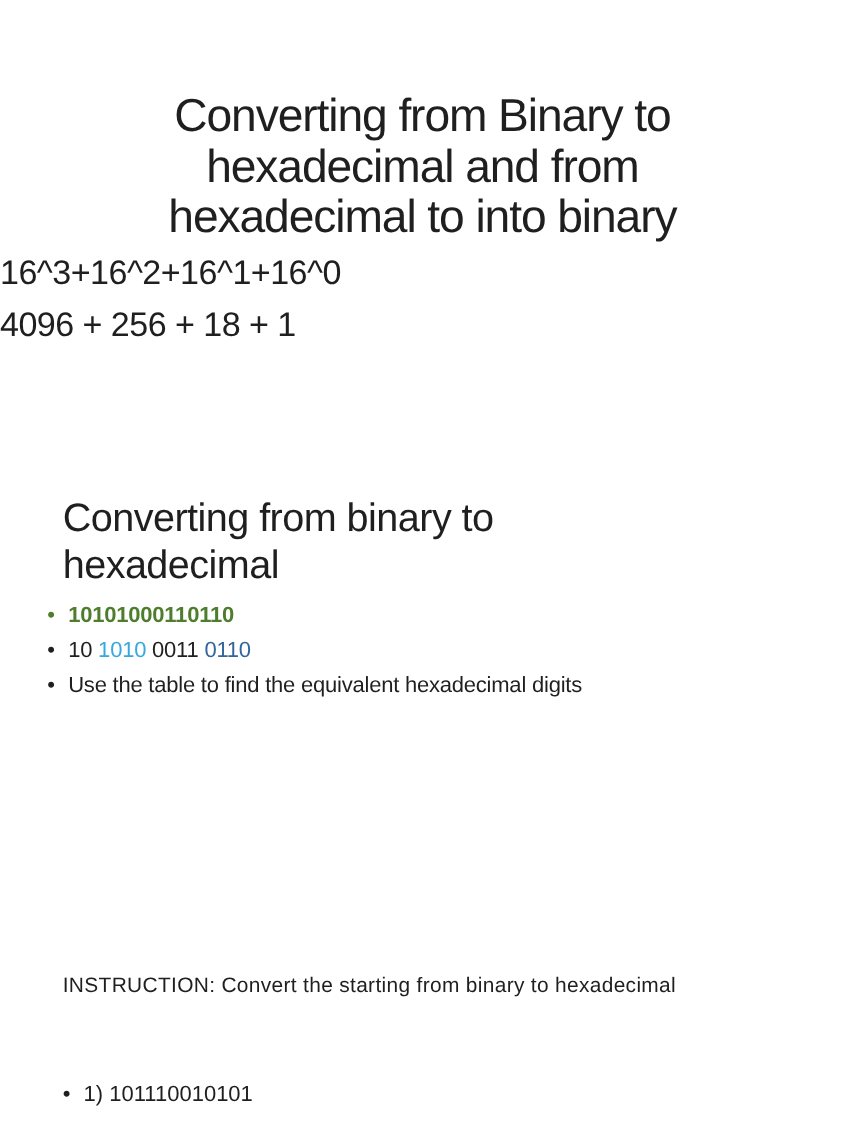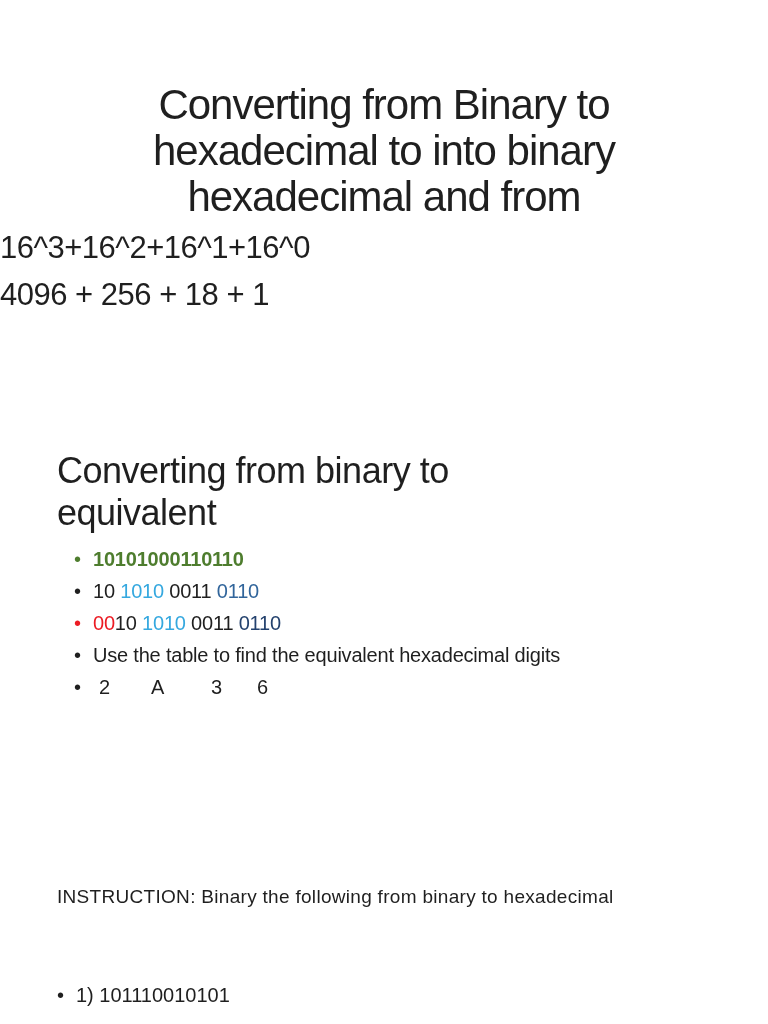--- a/index.html
+++ b/index.html
@@ -40,21 +40,21 @@
   .slide2-heading {
     position: absolute;
     top: 450px; left: 57px;
     font-size: 36px;
     line-height: 42px;
     font-weight: 400;
     letter-spacing: -0.5px;
   }
   .bullets {
     position: absolute;
-    top: 546px; left: 72px;
+    top: 546px; left: 41px;
     width: 612px;
     margin: 0; padding: 0;
     list-style: none;
     font-size: 20px;
     line-height: 27px;
     letter-spacing: -0.2px;
   }
   .bullets li { position: relative; padding-left: 21px; margin-bottom: 5px; }
   .bullets li::before { content: "\2022"; position: absolute; left: 2px; }
   li.green-bullet::before { color: var(--green); }
@@ -89,51 +89,45 @@
   .exercise-list li { position: relative; padding-left: 19px; margin-bottom: 20px; }
   .exercise-list li::before { content: "\2022"; position: absolute; left: 0; }
 </style>
 </head>
 <body>
 
 <div class="page">
 
   <div class="slide1-title">
     <div>Converting from Binary to</div>
+    <div>hexadecimal and from</div>
     <div>hexadecimal to into binary</div>
-    <div>hexadecimal and from</div>
   </div>
   <div class="formulas">
     <div>16^3+16^2+16^1+16^0</div>
     <div>4096 + 256 + 18 + 1</div>
   </div>
 
   <div class="slide2-heading">
     <div>Converting from binary to</div>
-    <div>equivalent</div>
+    <div>hexadecimal</div>
   </div>
 
   <ul class="bullets">
     <li class="green-bullet">
       <span class="bin-green">10101000110110</span>
     </li>
     <li>
       <span>10 </span><span class="c-lightblue">1010</span><span> 0011 </span><span class="c-steelblue">0110</span>
     </li>
-    <li class="red-bullet">
-      <span class="c-red">00</span><span>10 </span><span class="c-lightblue">1010</span><span> 0011 </span><span class="c-navy">0110</span>
-    </li>
     <li>Use the table to find the equivalent hexadecimal digits</li>
-    <li>
-      <span class="hexd hexd-0">2</span><span class="hexd hexd-1">A</span><span class="hexd hexd-2">3</span><span class="hexd">6</span>
-    </li>
   </ul>
 
   <div class="exercise-head">
-    <div>INSTRUCTION: Binary the following from binary to hexadecimal</div>
+    <div>INSTRUCTION: Convert the starting from binary to hexadecimal</div>
   </div>
 
   <ul class="exercise-list">
     <li>1) 101110010101</li>
     <li>1011 1001 0101</li>
   </ul>
 
 </div>
 
 </body></html>

